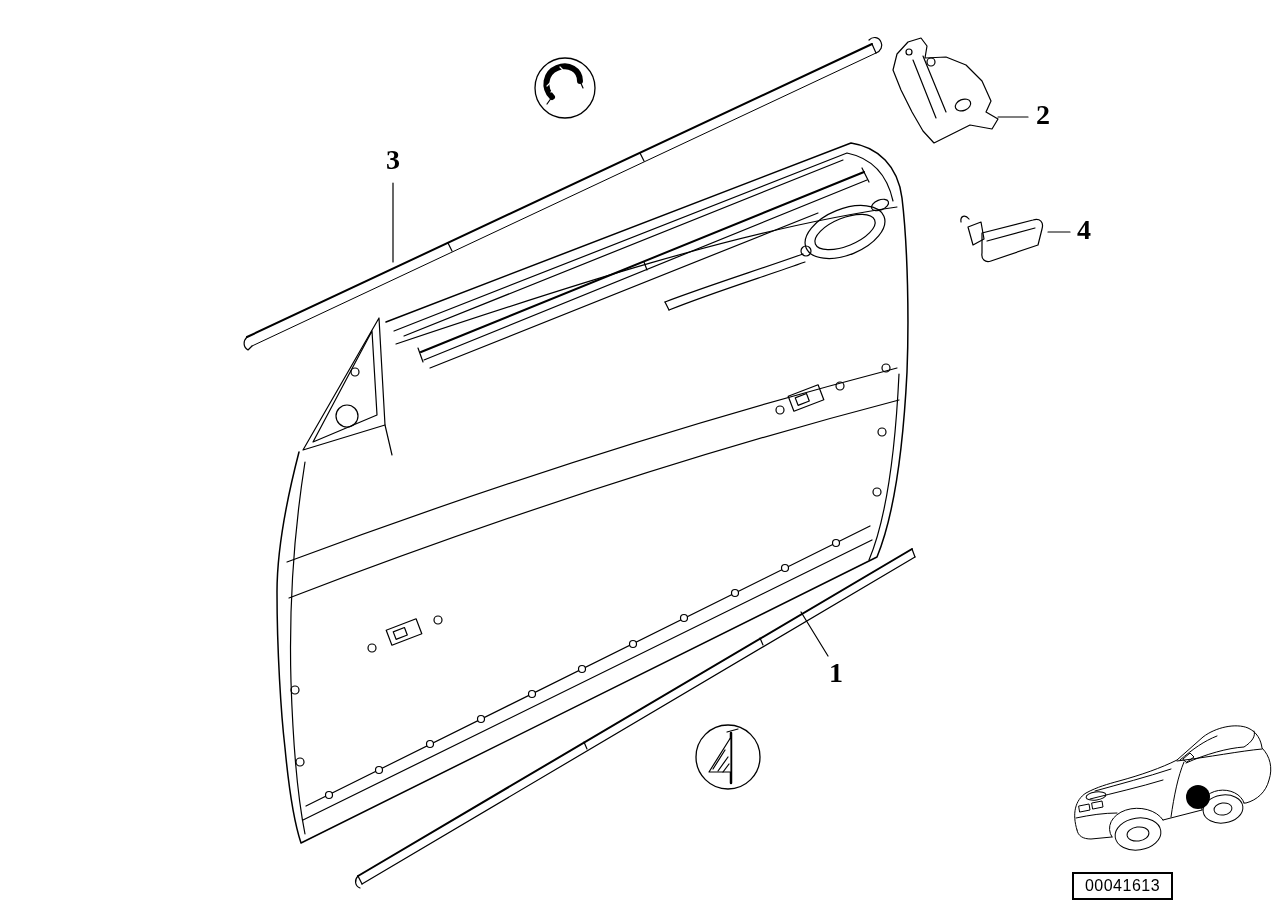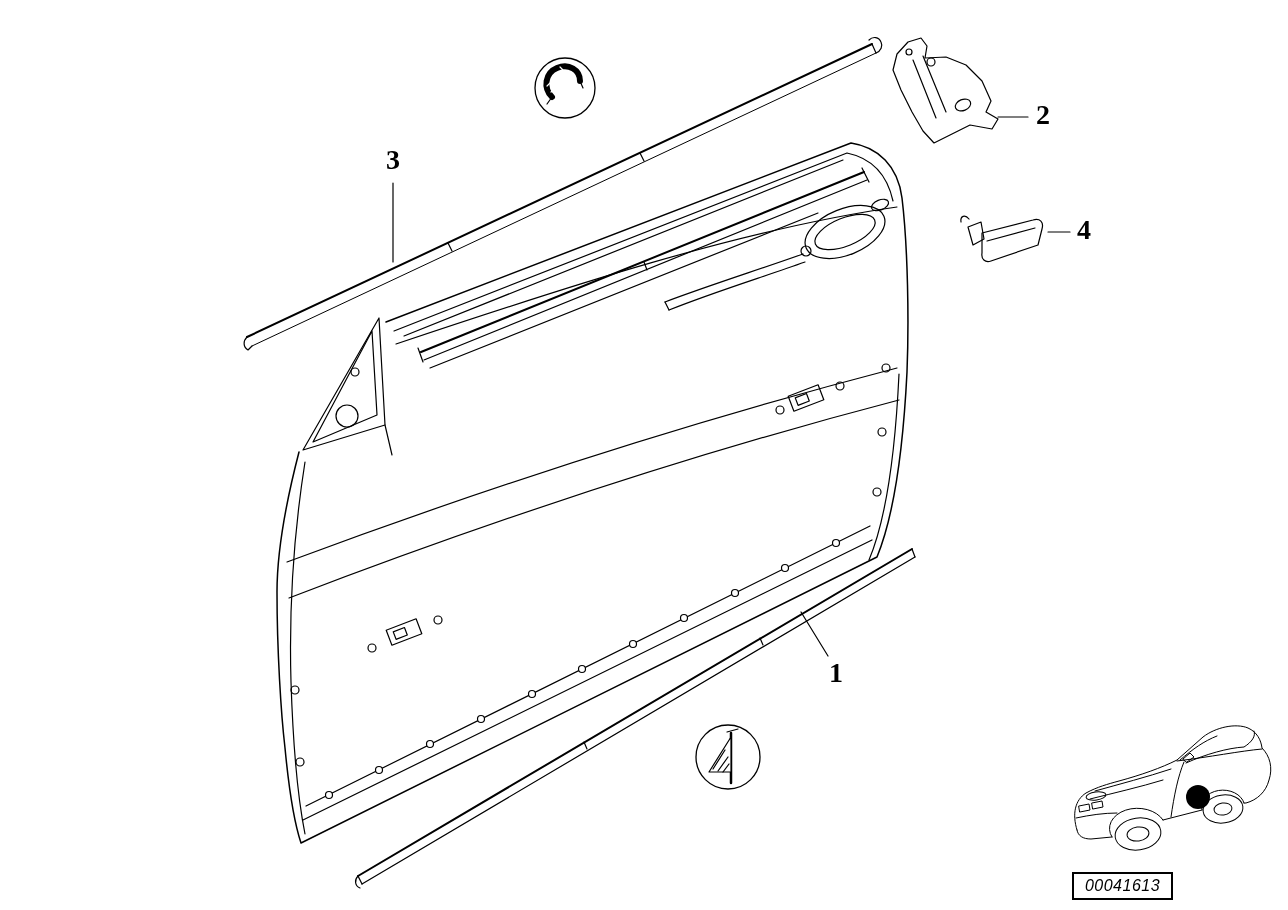--- a/index.html
+++ b/index.html
@@ -31,21 +31,20 @@
   .pn-box {
     position: absolute;
     left: 1072px;
     top: 872px;
     width: 97px;
     height: 24px;
     border: 2px solid #000;
     display: flex;
     align-items: center;
     justify-content: center;
-    font-style: italic;
   }
   .pn-box span {
     font-family: "Liberation Sans", sans-serif;
     font-size: 16px;
     letter-spacing: 0.5px;
     color: #000;
     line-height: 1;
   }
 </style>
 </head>

